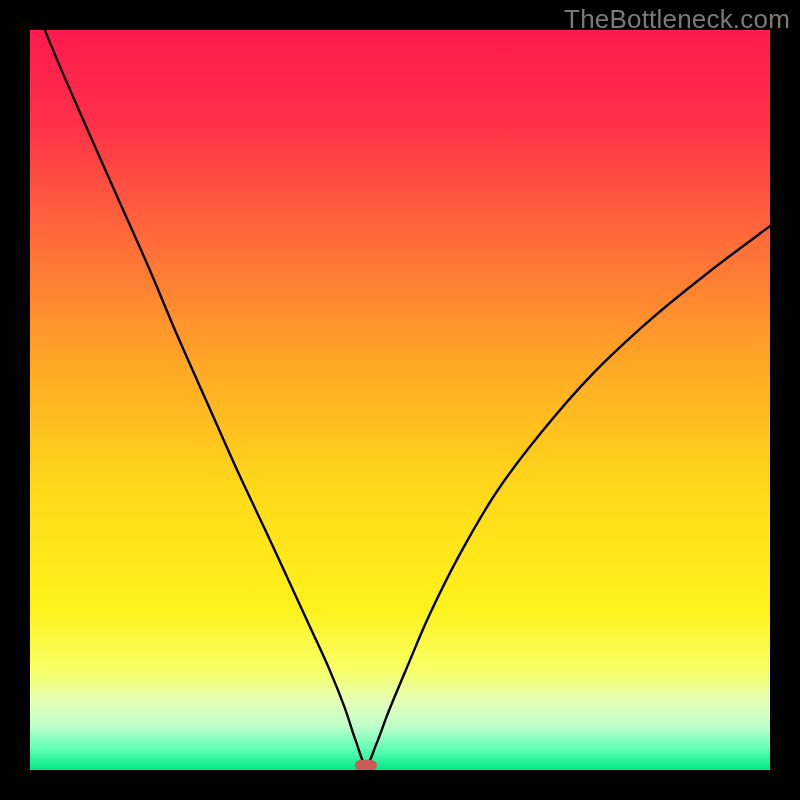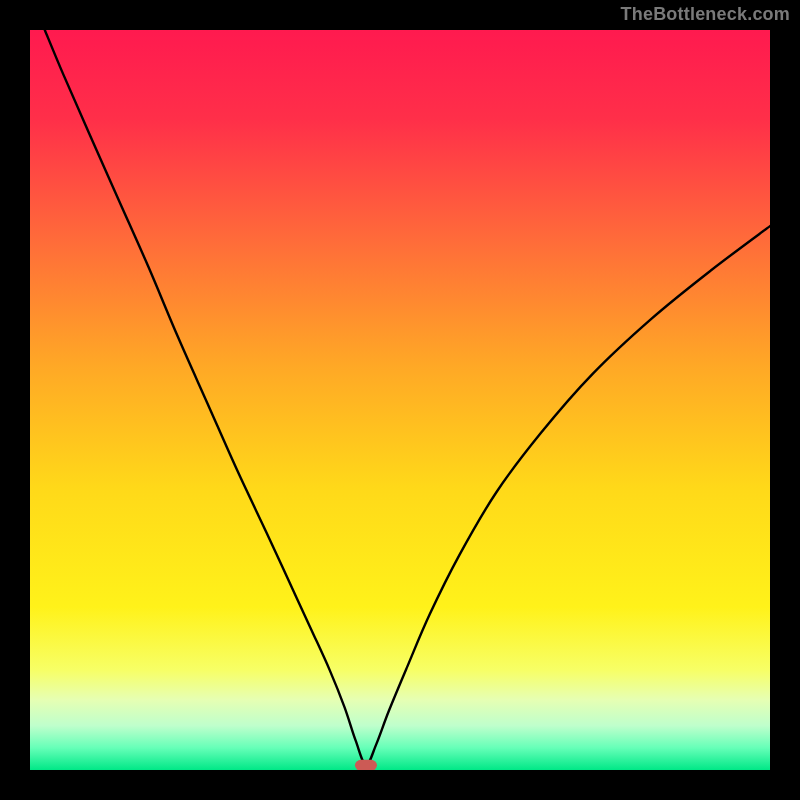--- a/index.html
+++ b/index.html
@@ -15,23 +15,23 @@
     position: relative;
     width: 800px;
     height: 800px;
     background: #000;
   }
   .watermark {
     position: absolute;
     top: 4px;
     right: 10px;
     color: #7a7a7a;
-    font-size: 18px;
+    font-size: 26px;
     letter-spacing: 0.2px;
-    font-weight: 700;
+    font-weight: 400;
     z-index: 5;
   }
   svg.plot {
     position: absolute;
     left: 0;
     top: 0;
     width: 800px;
     height: 800px;
     z-index: 2;
   }

